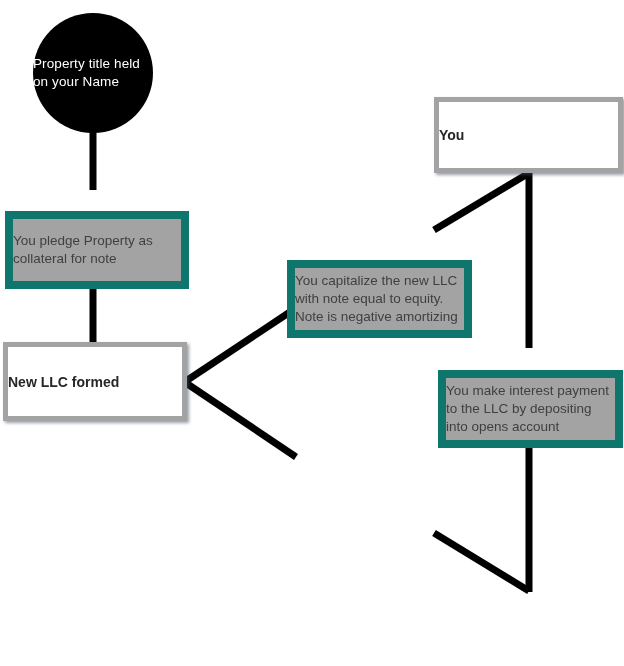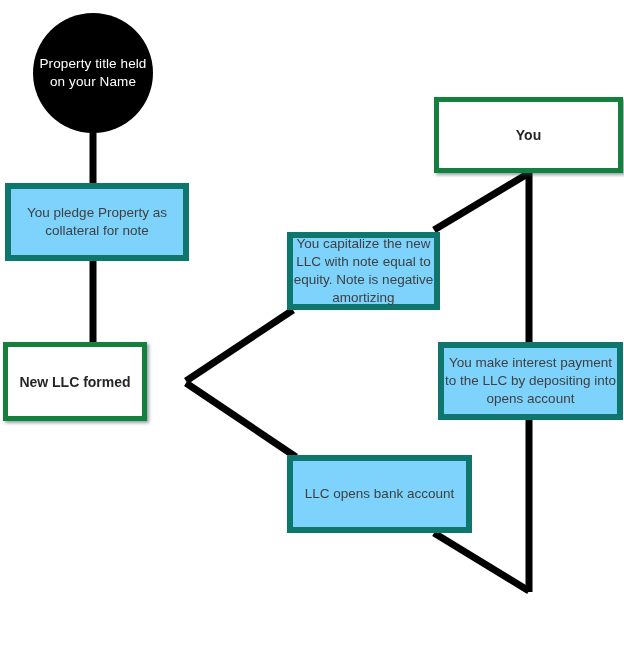--- a/index.html
+++ b/index.html
@@ -24,49 +24,50 @@
     width: 624px;
     height: 666px;
     pointer-events: none;
   }
   .node {
     position: absolute;
     box-sizing: border-box;
     display: flex;
     align-items: center;
     justify-content: center;
-    text-align: center;
+    text-align: left;
     z-index: 5;
   }
   .node-text {
     display: block;
     width: 100%;
     white-space: pre-line;
   }
   
   .circle-node {
     border-radius: 50%;
     background: #000000;
     color: #ffffff;
     font-size: 13.5px;
     line-height: 1.32;
     letter-spacing: 0.1px;
   }
   
   .orange-box {
-    background: #7dd3fc;
-    border: 6px solid #0f766e;
+    background: #a3a3a3;
+    border: 8px solid #0f766e;
     color: #404040;
     font-size: 13.5px;
     line-height: 1.33;
+    margin-top: 28px;
   }
   
   .black-box {
     background: #ffffff;
-    border: 5px solid #15803d;
+    border: 5px solid #a3a3a3;
     color: #262626;
     font-size: 14px;
     font-weight: bold;
     box-shadow: 2px 2px 3px rgba(68, 84, 106, 0.55);
   }
 </style>
 </head>
 <body>
 
 <div id="canvas">
@@ -91,34 +92,31 @@
   </svg>
 
   <div class="node circle-node" style="left:33px; top:13px; width:120px; height:120px;">
     <span class="node-text">Property title held on your Name</span>
   </div>
 
   <div class="node orange-box" style="left:5px; top:183px; width:184px; height:78px;">
     <span class="node-text">You pledge Property as collateral for note</span>
   </div>
 
-  <div class="node black-box" style="left:3px; top:342px; width:144px; height:79px;">
+  <div class="node black-box" style="left:3px; top:342px; width:184px; height:79px;">
     <span class="node-text">New LLC formed</span>
   </div>
 
   <div class="node black-box" style="left:434px; top:97px; width:189px; height:76px;">
     <span class="node-text">You</span>
   </div>
 
-  <div class="node orange-box" style="left:287px; top:232px; width:153px; height:78px;">
+  <div class="node orange-box" style="left:287px; top:232px; width:185px; height:78px;">
     <span class="node-text">You capitalize the new LLC with note equal to equity. Note is negative amortizing</span>
   </div>
 
   <div class="node orange-box" style="left:438px; top:342px; width:185px; height:78px;">
     <span class="node-text">You make interest payment to the LLC by depositing into opens account</span>
   </div>
 
-  <div class="node orange-box" style="left:287px; top:455px; width:185px; height:78px;">
-    <span class="node-text">LLC opens bank account</span>
-  </div>
 
 
 </div>
 
 </body></html>

